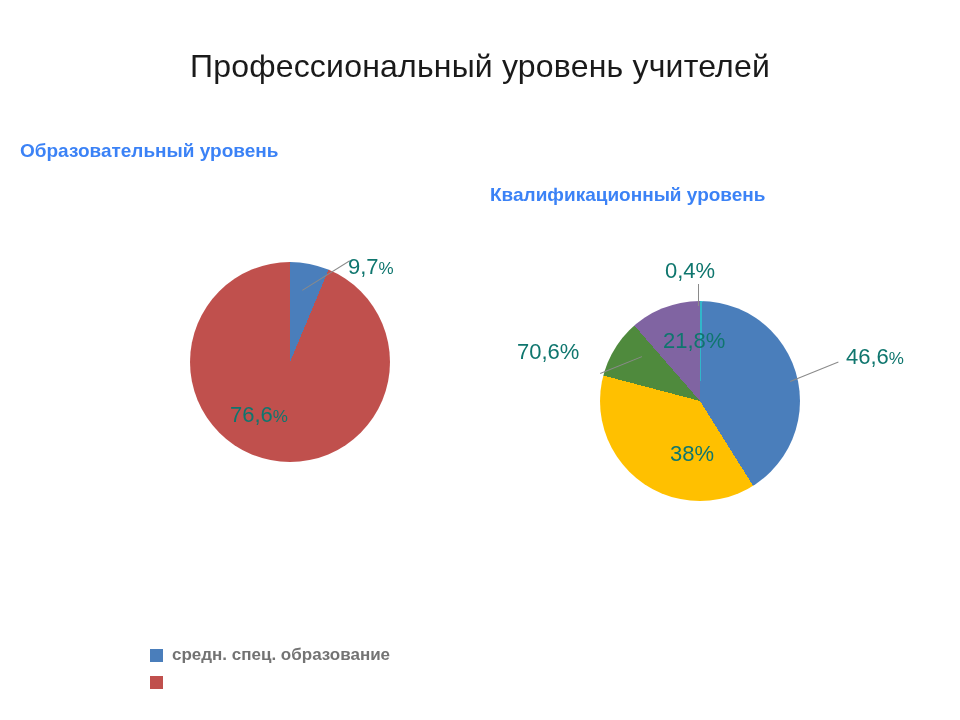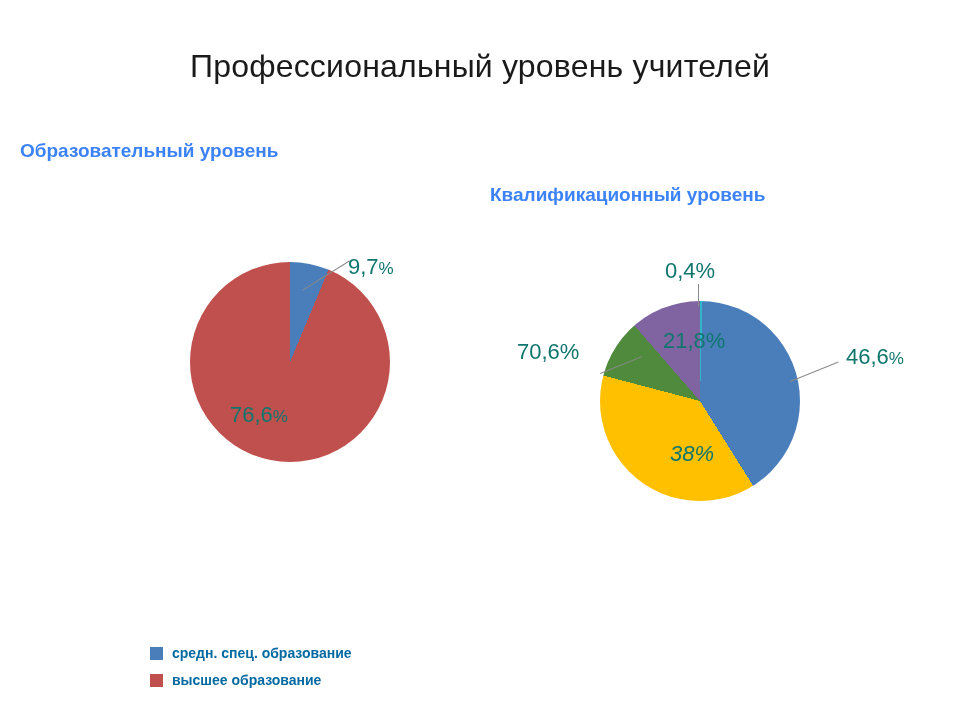--- a/index.html
+++ b/index.html
@@ -96,22 +96,22 @@
     white-space: nowrap;
   }
   .legend-swatch {
     width: 13px;
     height: 13px;
     margin-right: 9px;
     flex: none;
   }
   .legend-label {
     font-weight: bold;
-    color: #0369a1;
-    font-size: 14px;
+    color: #737373;
+    font-size: 17px;
   }
   #legend-left { left: 110px; top: 505px; }
   #legend-left .legend-item { margin-bottom: 11px; }
 </style>
 </head>
 <body>
 
 <div class="slide">
 
   <div class="main-title">Профессиональный уровень учителей</div>
@@ -134,21 +134,20 @@
       </div>
     </div>
 
     <div class="legend" id="legend-left">
       <div class="legend-item">
         <span class="legend-swatch" style="background:#4a7ebb;"></span>
         <span class="legend-label">средн. спец. образование</span>
       </div>
       <div class="legend-item">
         <span class="legend-swatch" style="background:#c0504d;"></span>
-        <span class="legend-label">высшее образование</span>
       </div>
     </div>
   </div>
 
   <div class="panel panel-right">
     <div class="chart-title">Квалификационный уровень</div>
 
     <div class="pie-wrap">
 
       <div class="pie" id="pie-right" style="background: conic-gradient(
@@ -173,20 +172,20 @@
       </div>
 
       <div class="slice-label" style="left:37px; top:133px;">
         <span>70,6%</span>
       </div>
 
       <div class="slice-label" style="left:366px; top:138px;">
         <span>46,6</span><span class="pct-small">%</span>
       </div>
 
-      <div class="slice-label" style="left:190px; top:235px;font-style:italic;">
+      <div class="slice-label" style="left:190px; top:235px;">
         <span>38%</span>
       </div>
     </div>
 
   </div>
 
 </div>
 
 </body></html>

